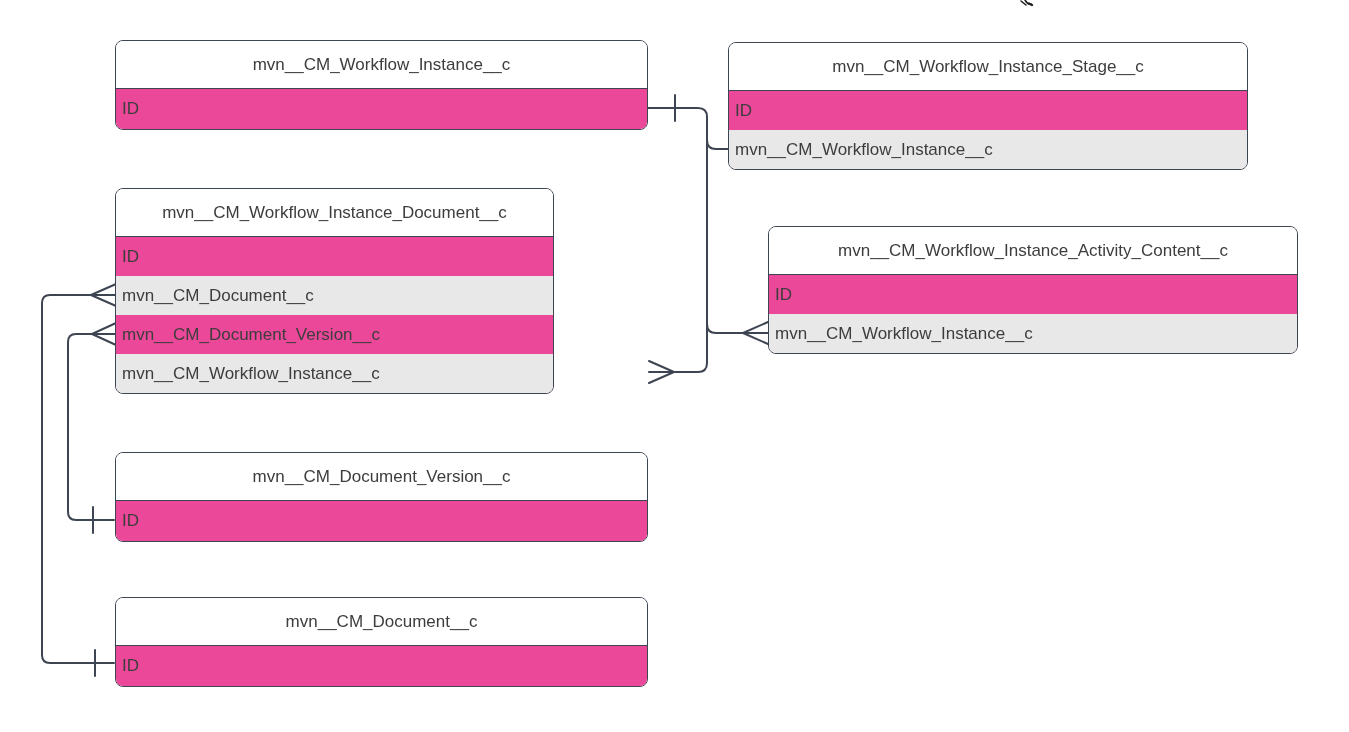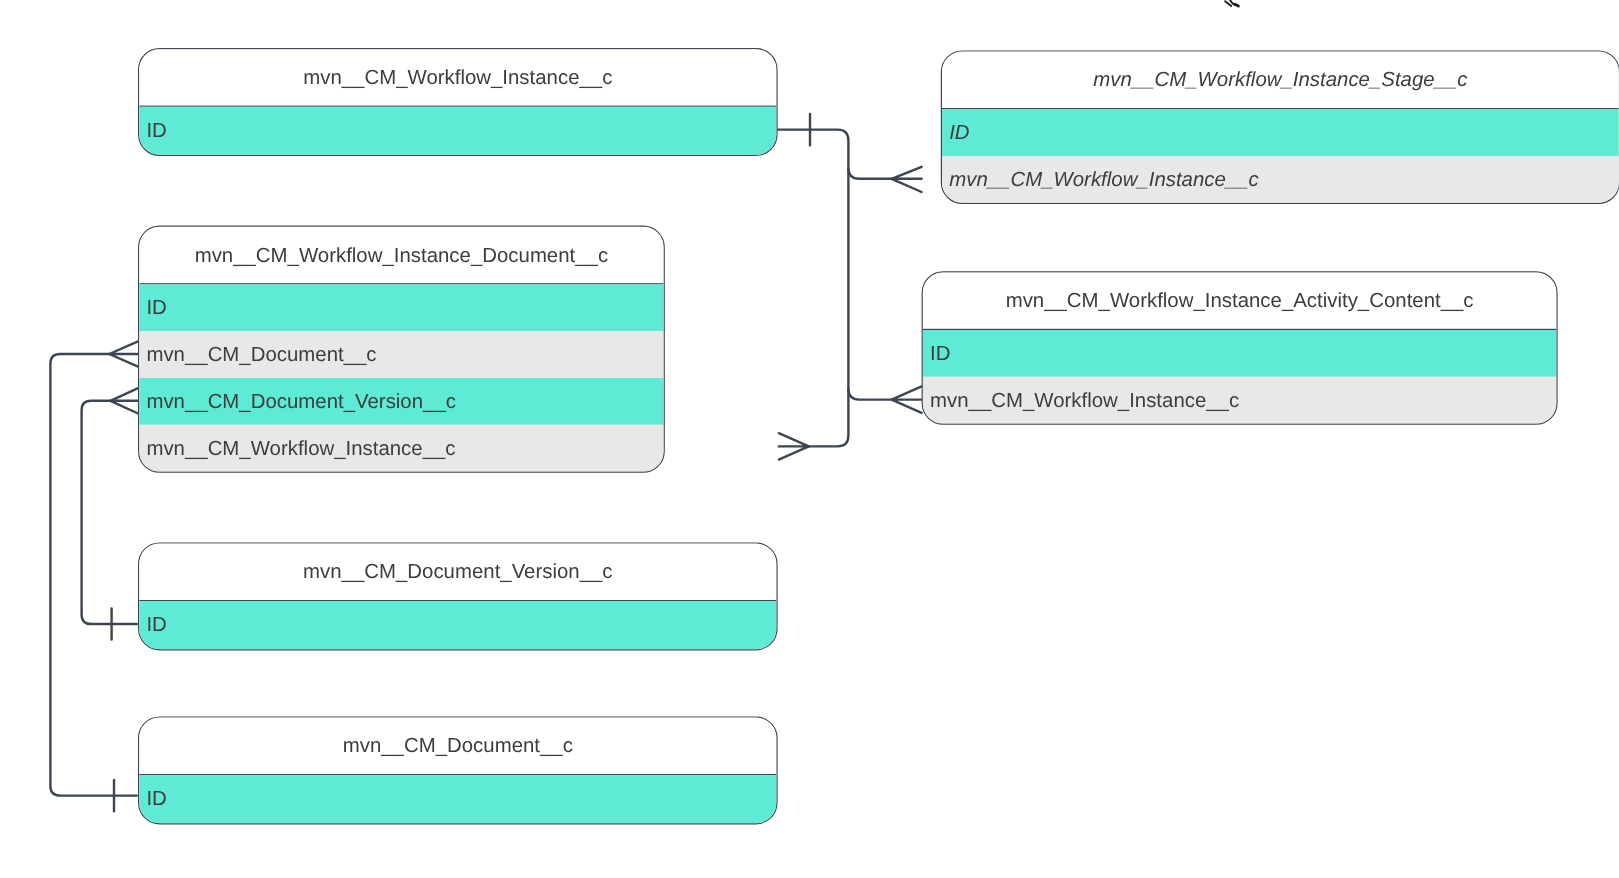--- a/index.html
+++ b/index.html
@@ -17,43 +17,43 @@
   }
   #canvas{position:absolute;inset:0;}
   svg.wires{position:absolute;left:0;top:0;z-index:1;}
   svg.wires path{fill:none;stroke:var(--line);stroke-width:2;stroke-linecap:round;stroke-linejoin:round;}
   svg.wires path.artifact{stroke:#1f1f1f;stroke-width:1.6;}
 
   .entity{
     position:absolute;z-index:2;
     background:#fff;
     border:1.7px solid var(--line);
-    border-radius:18px;
+    border-radius:8px;
     overflow:hidden;
     color:var(--text);
     font-size:17px;
   }
   .entity-title{
     height:48px;
     display:flex;align-items:center;justify-content:center;
     border-bottom:1.7px solid var(--line);
     white-space:nowrap;
     background:#fff;
   }
   .rows .row{
     display:flex;align-items:center;
     padding:0 6px;
     white-space:nowrap;
-    background:#5eead4;
+    background:#ec4899;
   }
   .rows .row:nth-child(even){background:var(--row-shade);}
 
   
   #e0{left:115px;top:40px;width:533px;}  #e0 .row{height:40px;}
-  #e1{left:784px;top:42px;width:566px;font-style:italic;}  #e1 .row{height:39px;}
+  #e1{left:728px;top:42px;width:520px;}  #e1 .row{height:39px;}
   #e2{left:115px;top:188px;width:439px;} #e2 .row{height:39px;}
   #e3{left:768px;top:226px;width:530px;} #e3 .row{height:39px;}
   #e4{left:115px;top:452px;width:533px;} #e4 .row{height:40px;}
   #e5{left:115px;top:597px;width:533px;} #e5 .row{height:40px;}
 </style>
 </head>
 <body>
 
 <div id="canvas">
 

